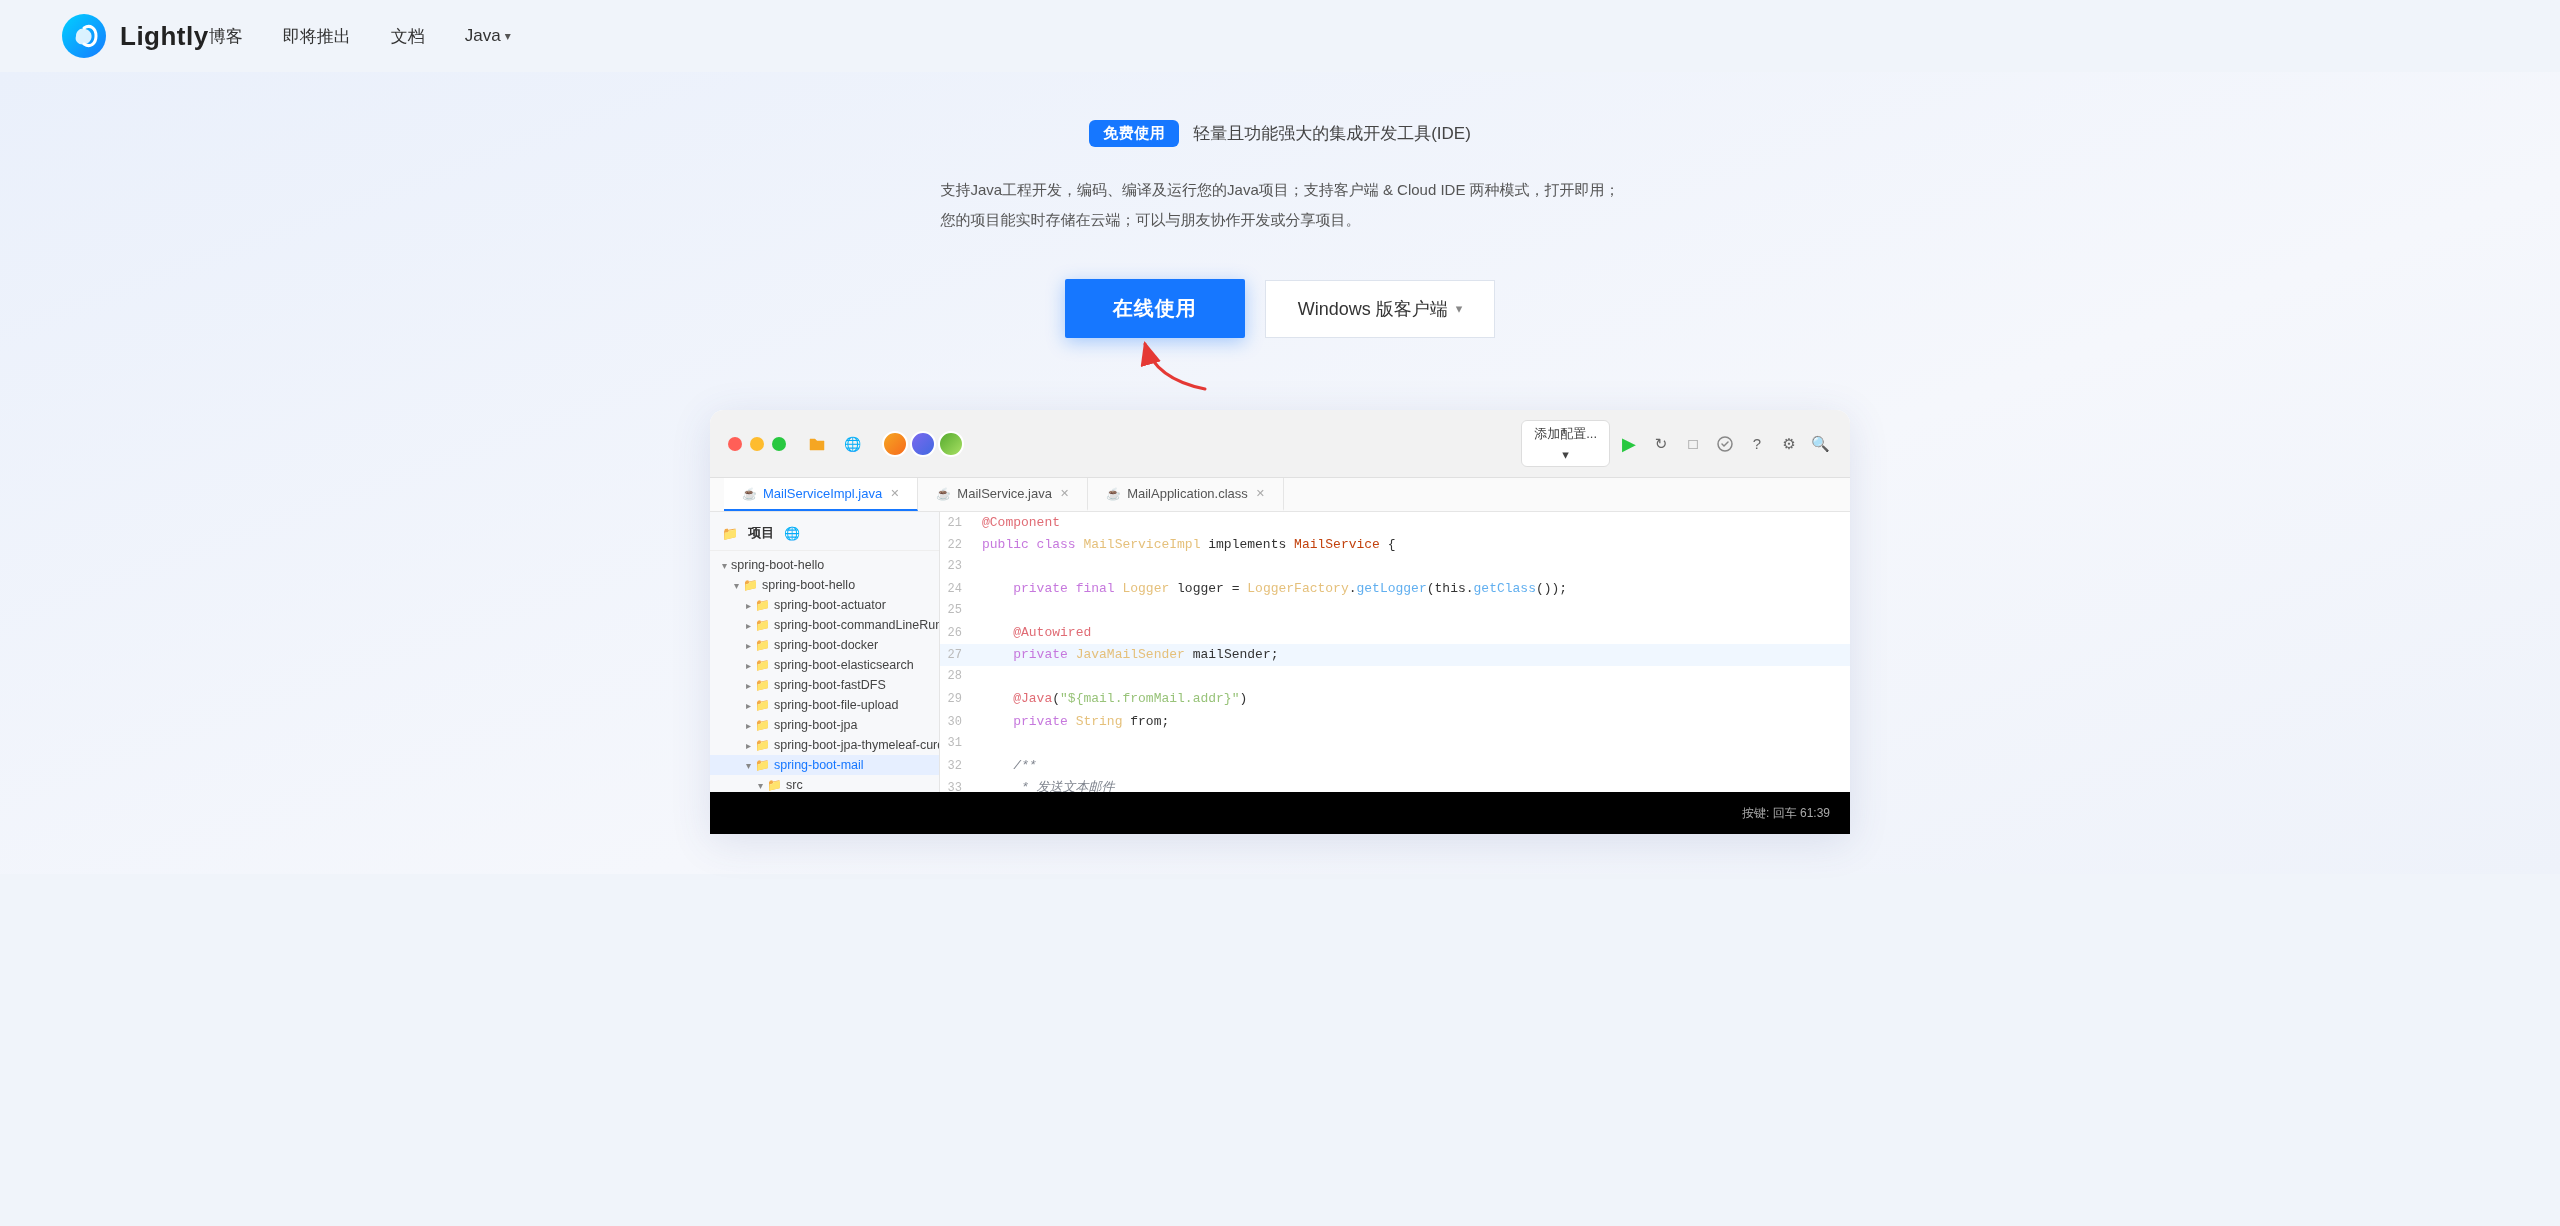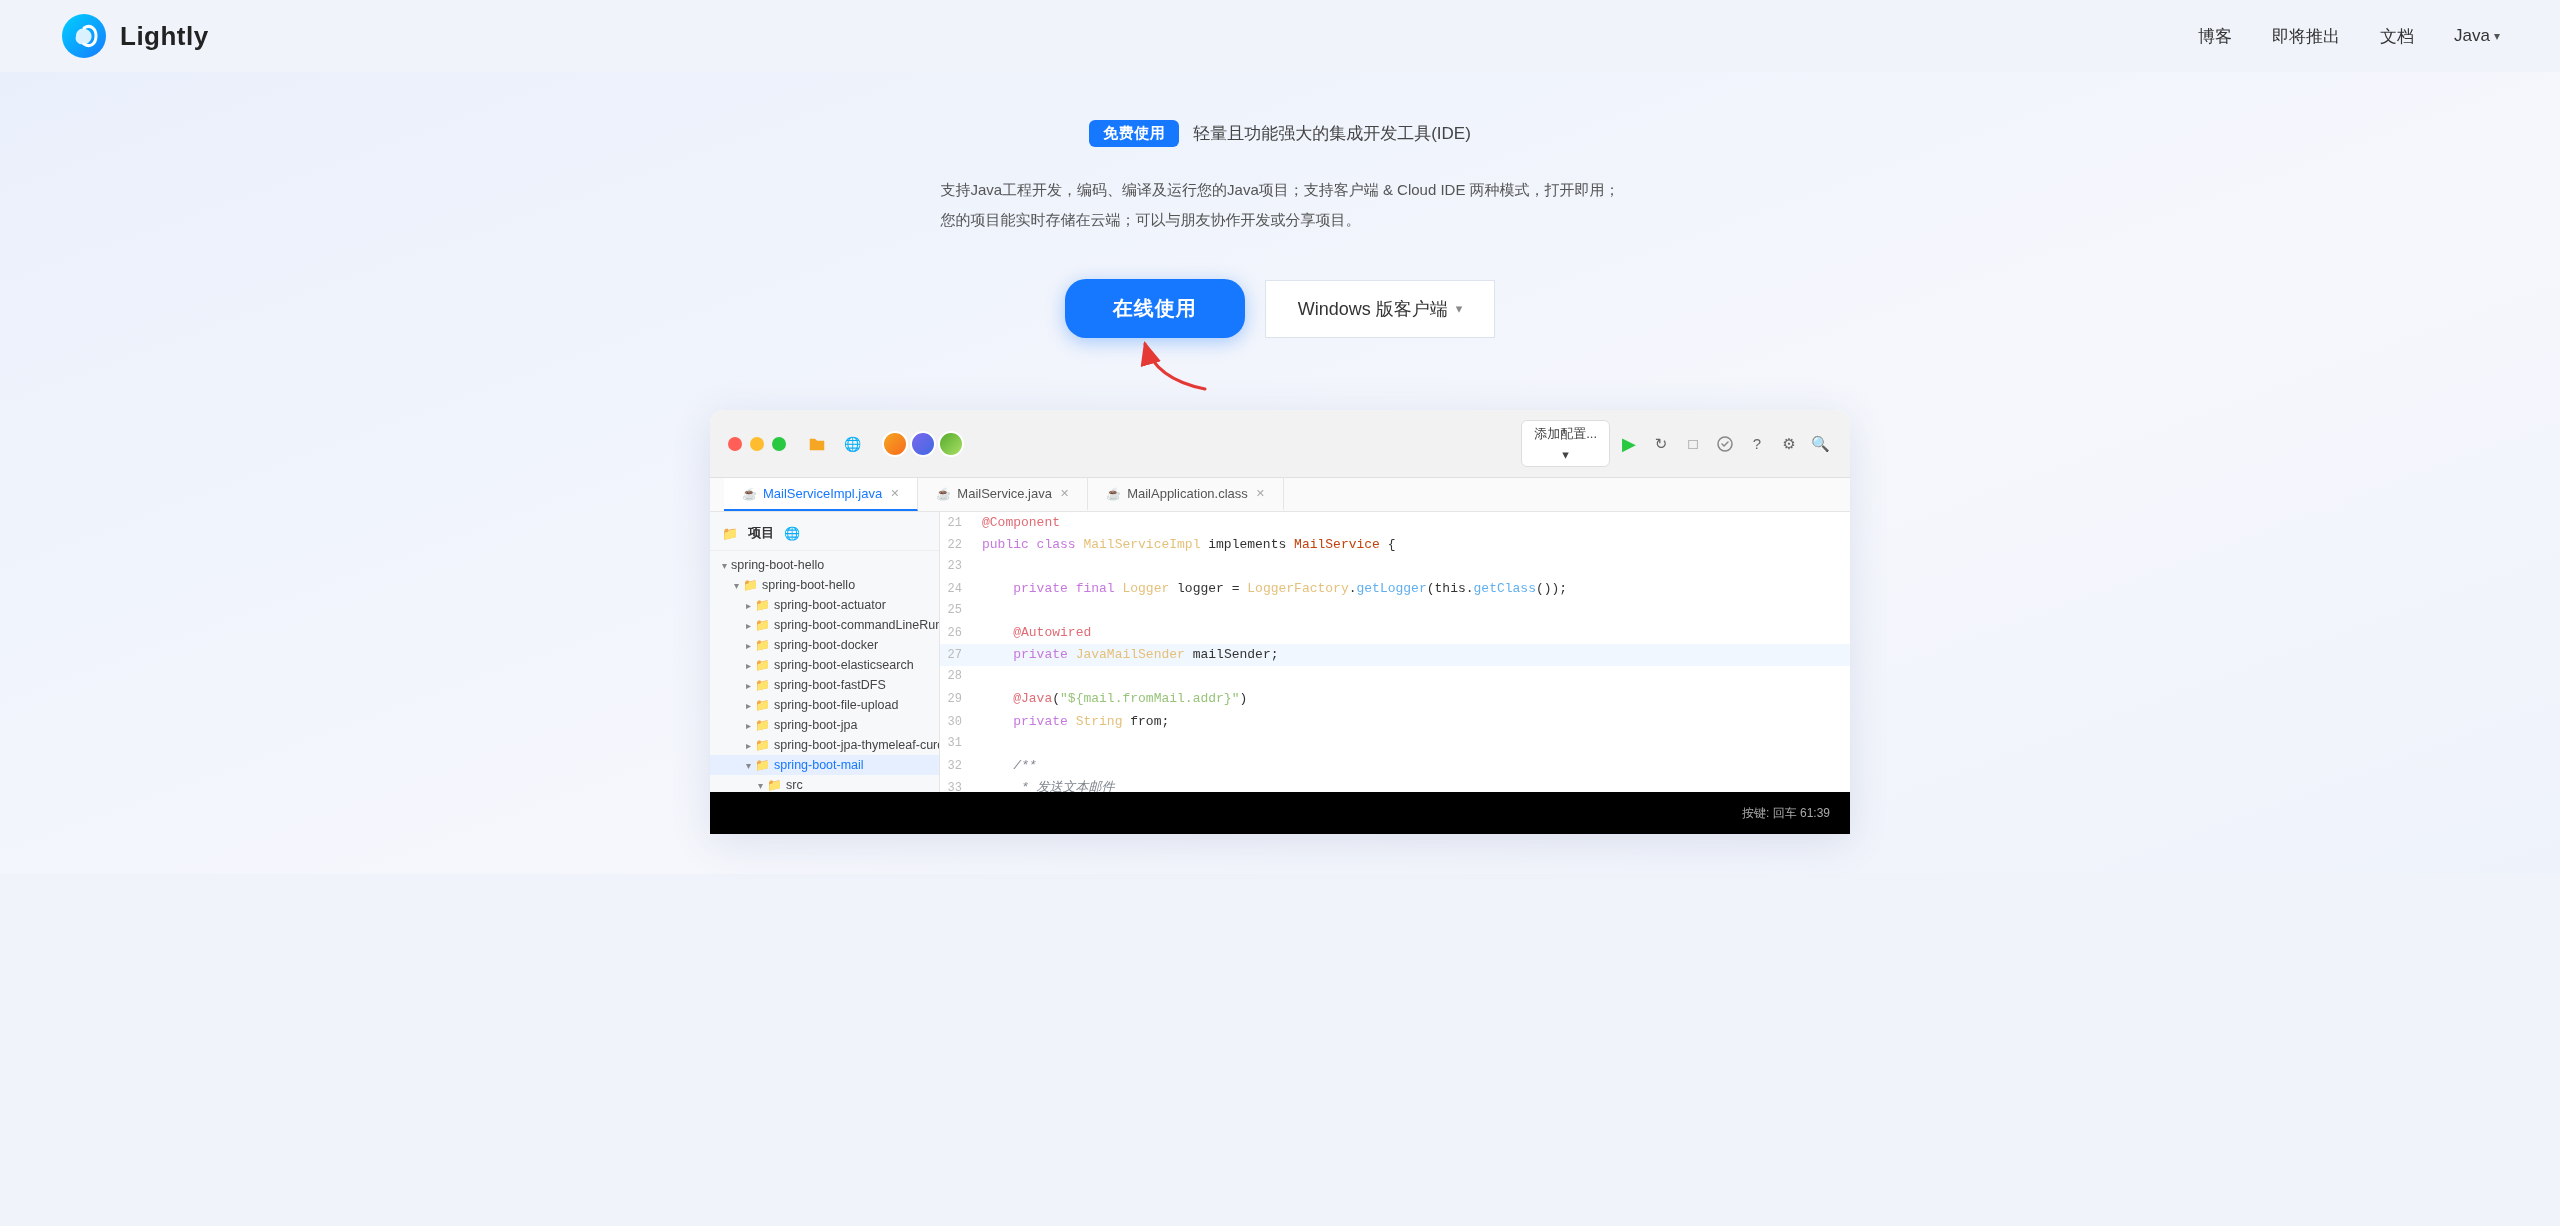--- a/index.html
+++ b/index.html
@@ -7,21 +7,21 @@
       font-family: -apple-system, BlinkMacSystemFont, 'PingFang SC', 'Microsoft YaHei', sans-serif;
       background: #f0f4fa;
       min-height: 100vh;
       overflow-x: hidden;
     }
 
     
     nav {
       display: flex;
       align-items: center;
-      justify-content: space-between;
+      justify-content: flex-start;
       padding: 0 60px;
       height: 72px;
       background: #f0f4fa;
       position: relative;
       z-index: 10;
     }
     .nav-logo {
       display: flex;
       align-items: center;
       gap: 12px;
@@ -111,21 +111,21 @@
       display: flex;
       align-items: center;
       gap: 20px;
       margin-bottom: 32px;
       position: relative;
     }
     .btn-primary {
       background: #1677ff;
       color: #fff;
       border: none;
-      border-radius: 21px;
+      border-radius: 2px;
       font-size: 20px;
       font-weight: 600;
       padding: 16px 48px;
       cursor: pointer;
       box-shadow: 0 4px 18px rgba(22,119,255,0.35);
       letter-spacing: 1px;
     }
     .btn-secondary {
       background: #fff;
       color: #333;

